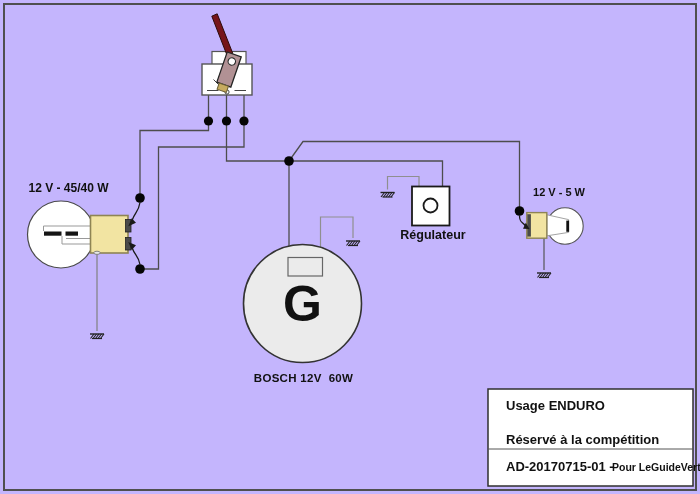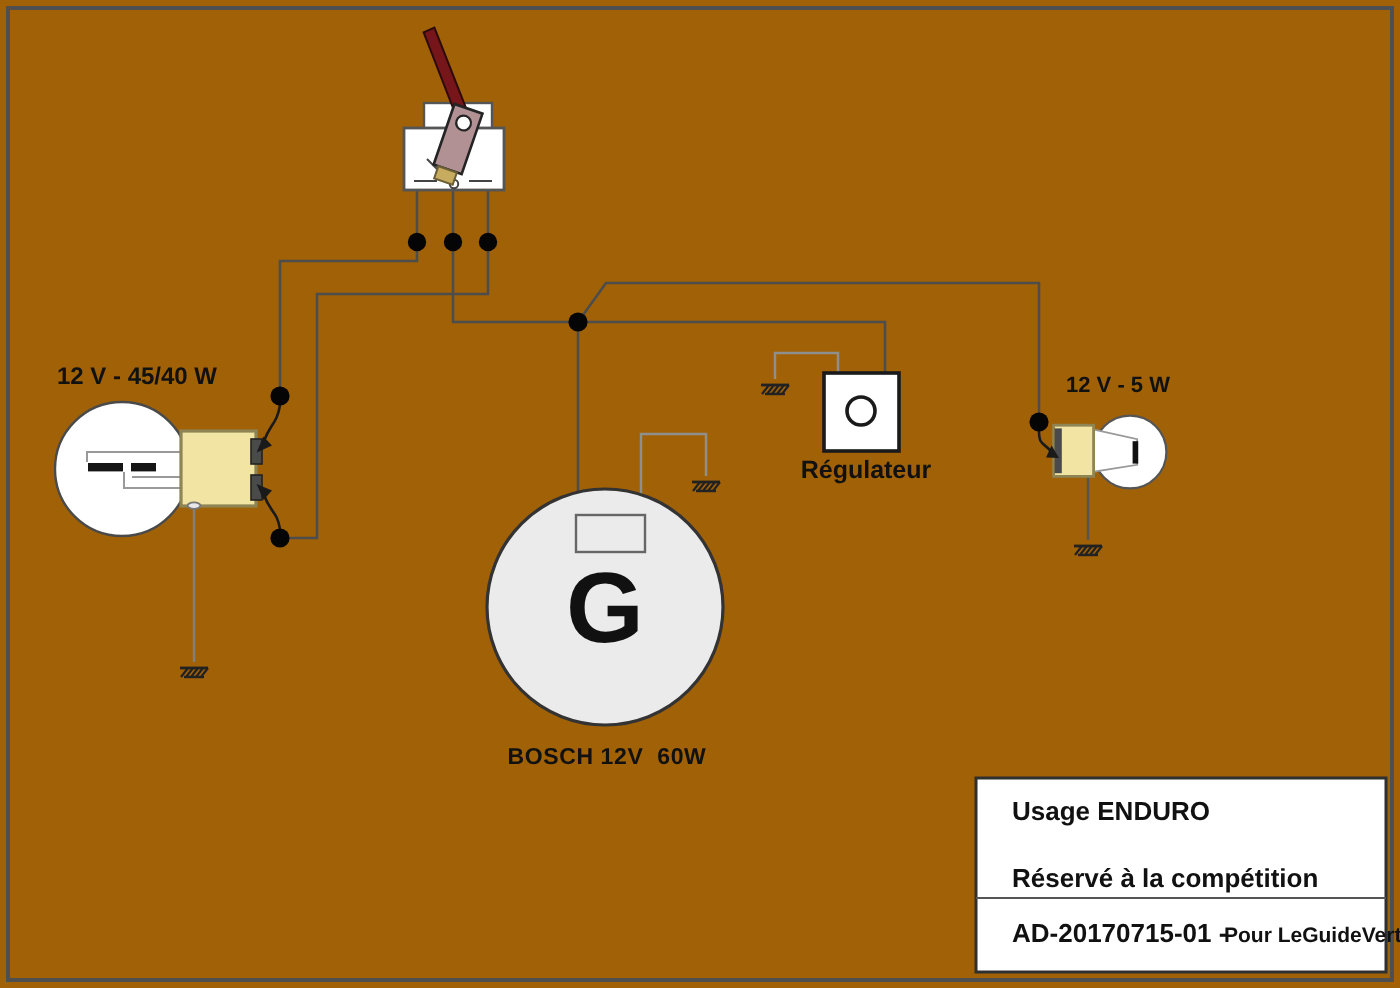--- a/index.html
+++ b/index.html
@@ -1,17 +1,17 @@
 <!DOCTYPE html>
 <html><head>
 <meta charset="utf-8">
 <style>
   html,body{margin:0;padding:0;background:#ffffff;}
   .page{
-    position:relative;width:700px;height:494px;background:#a16207;
+    position:relative;width:700px;height:494px;background:#c4b5fd;
     font-family:"Liberation Sans", sans-serif;overflow:hidden;
   }
   svg text{font-family:"Liberation Sans", sans-serif;fill:#111;}
   .lbl{font-weight:bold;}
 </style>
 </head>
 <body>
 
 <div class="page">
 <svg width="700" height="494" viewBox="0 0 700 494">

